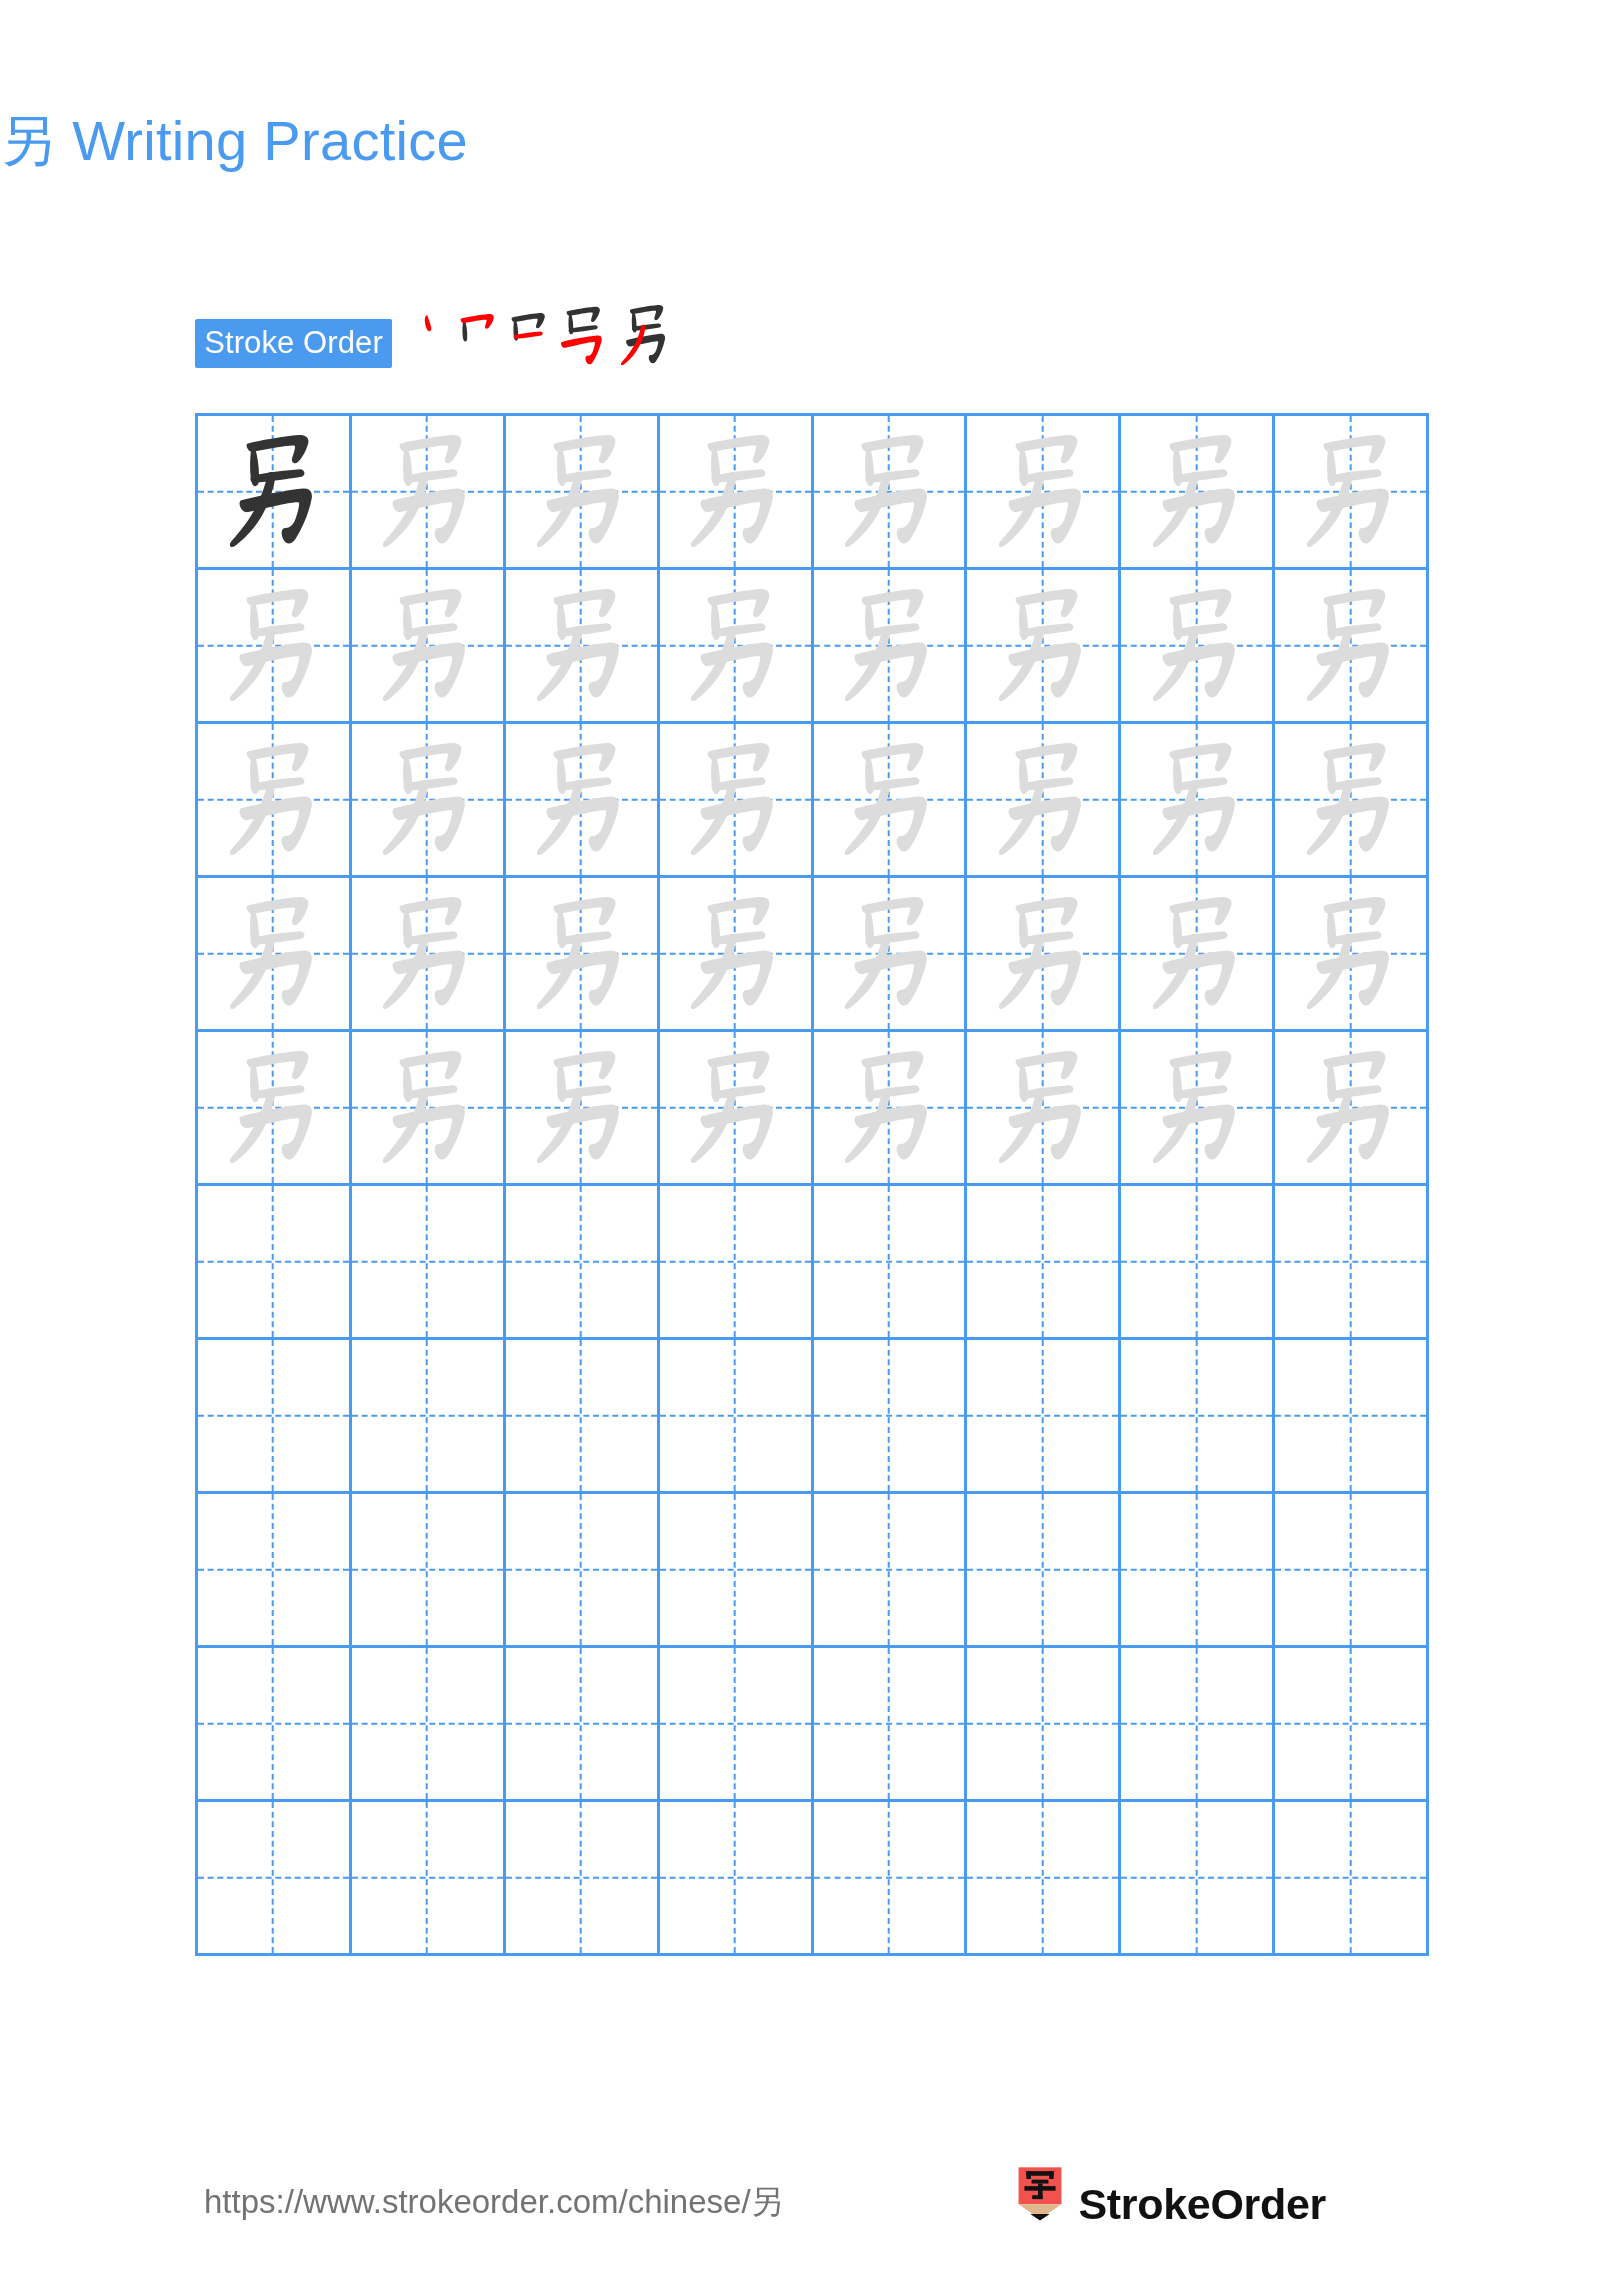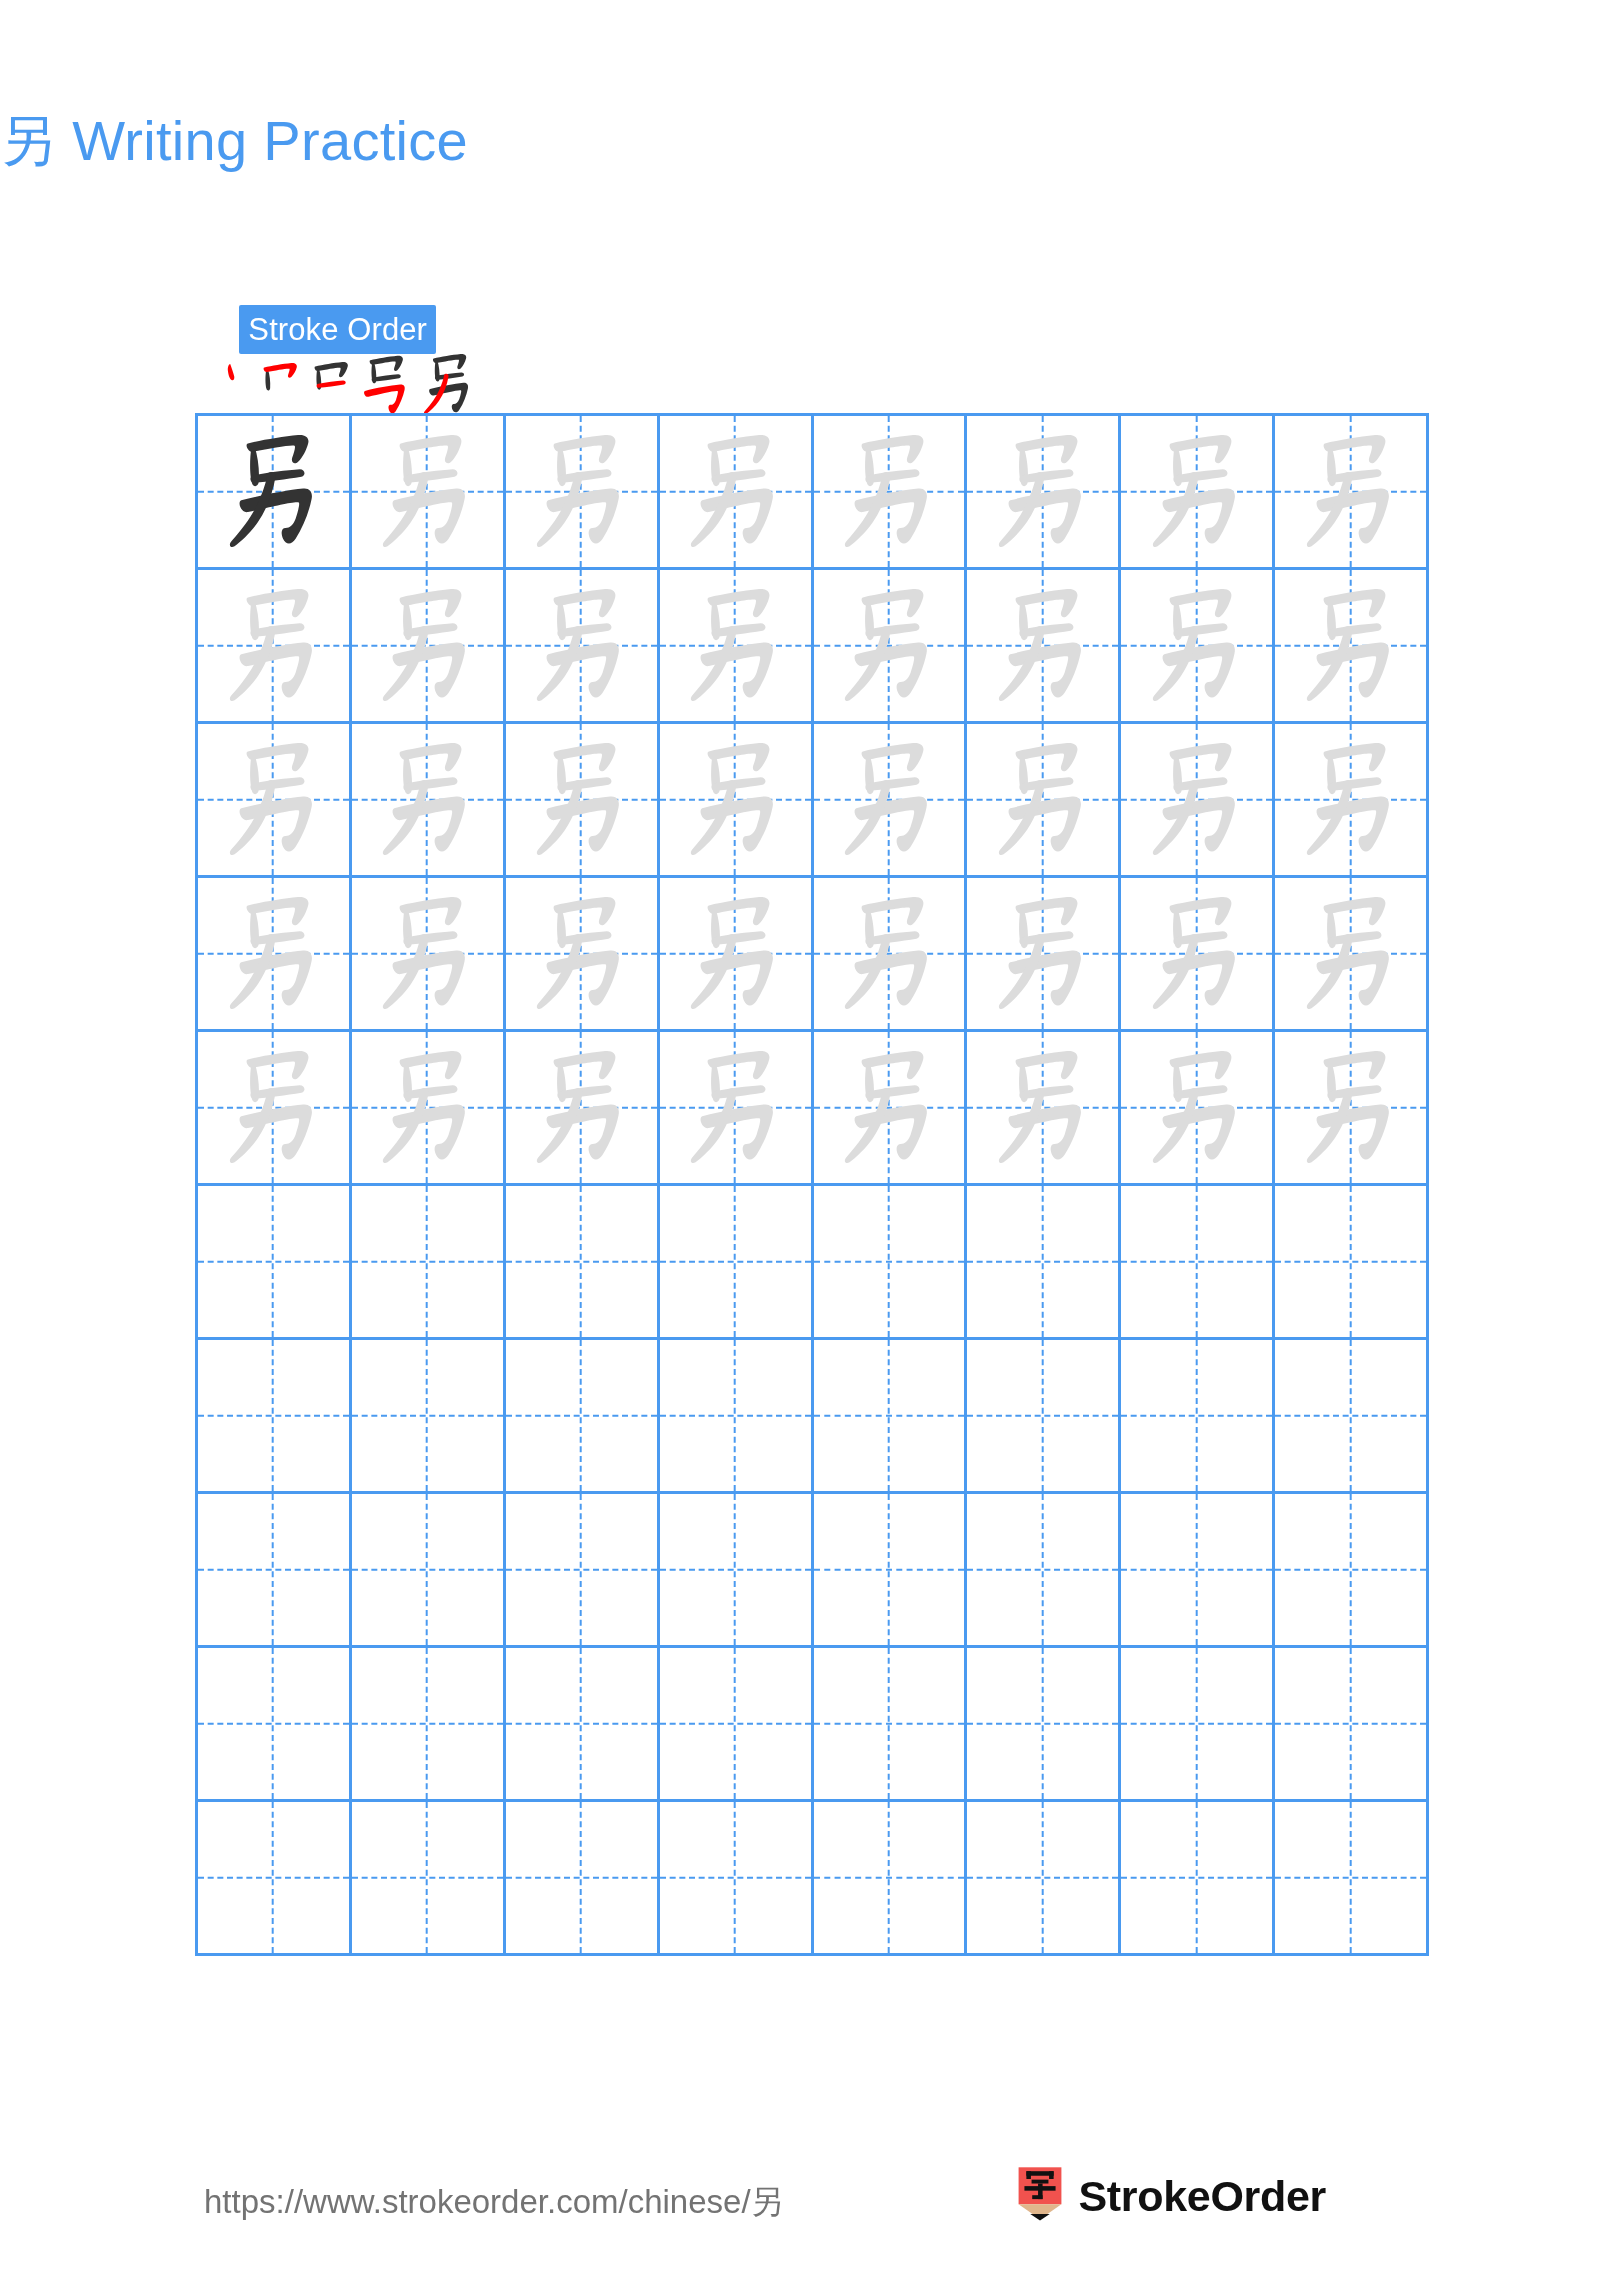--- a/index.html
+++ b/index.html
@@ -33,22 +33,21 @@
     font-family: "DejaVu Sans", "Liberation Sans", sans-serif;
   }
 
   
   #stroke-order-row {
     position: absolute;
     left: 195px;
     top: 305px;
     height: 63px;
     display: flex;
-    align-items: center;
-    flex-direction: column;
+    align-items: flex-end;
   }
   #stroke-order-badge {
     background: #4a9af0;
     color: #ffffff;
     font-size: 31px;
     line-height: 1;
     padding: 8.5px 9.2px 9.8px 9.2px;
     border-radius: 2px;
     white-space: nowrap;
     letter-spacing: 0.1px;
@@ -137,21 +136,21 @@
     letter-spacing: 0px;
   }
   #footer-url .url-char {
     font-family: "DejaVu Sans", "Liberation Sans", sans-serif;
   }
   #footer-brand {
     position: absolute;
     left: 1016px;
     top: 2167px;
     display: flex;
-    align-items: center;
+    align-items: flex-end;
     height: 59px;
   }
   #brand-logo-icon {
     width: 48px;
     height: 59px;
     display: block;
   }
   #brand-name {
     font-size: 43px;
     font-weight: bold;

